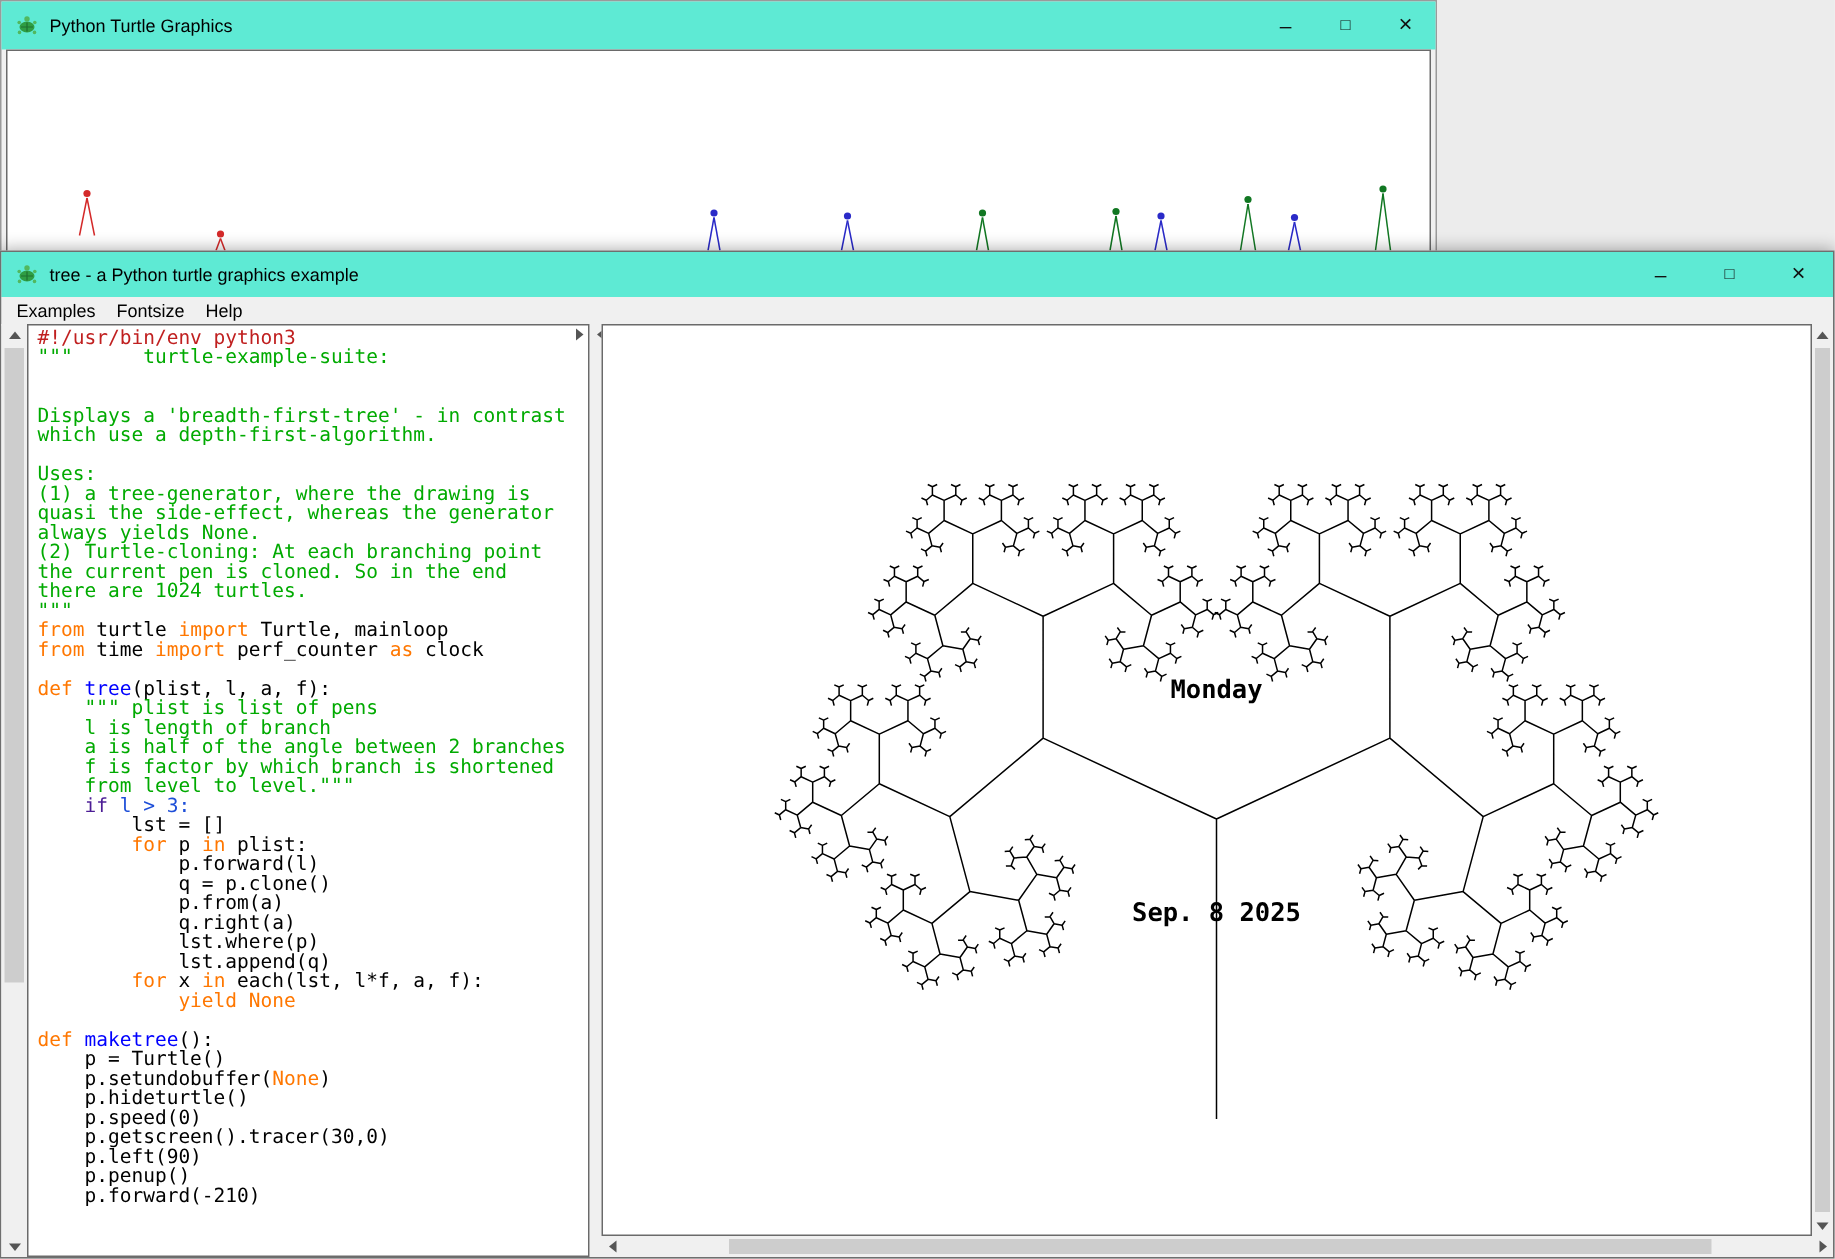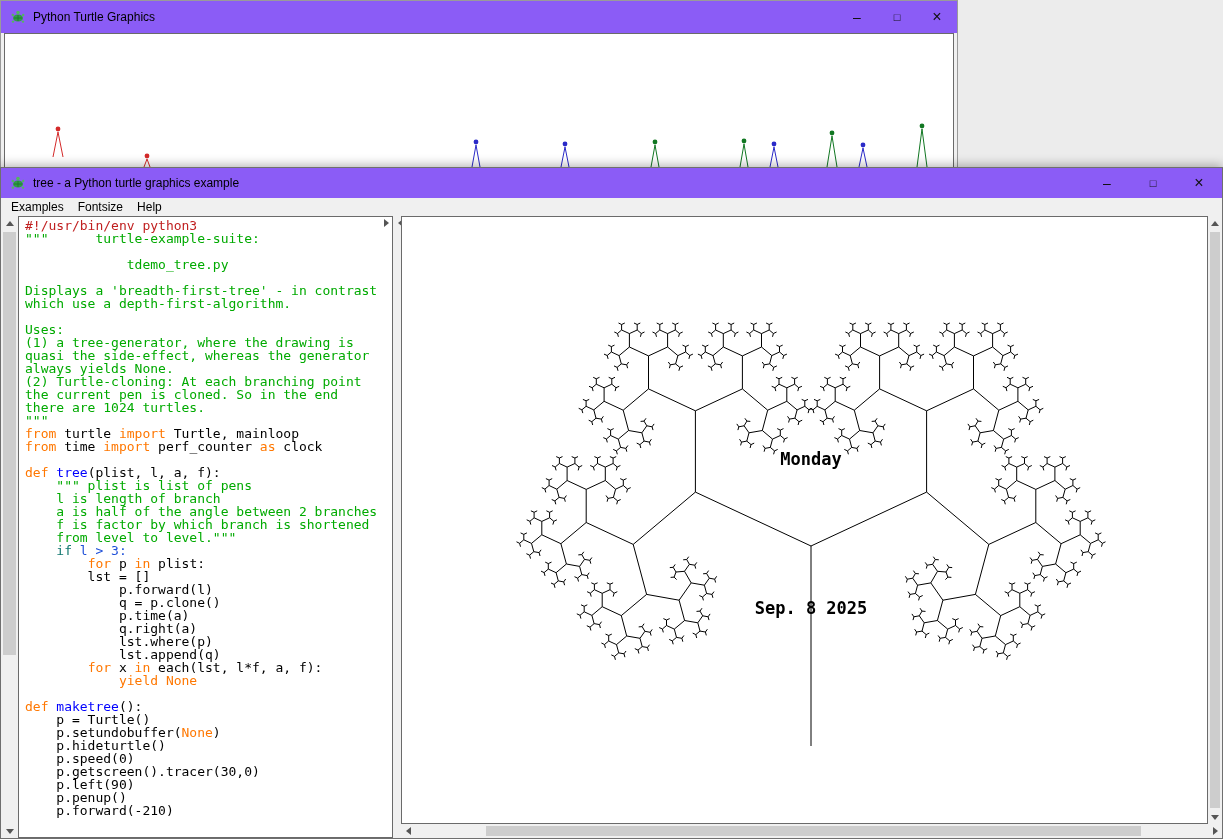--- a/index.html
+++ b/index.html
@@ -8,21 +8,21 @@
     background:#ececec;
     font-family:"Liberation Sans",sans-serif;
     -webkit-font-smoothing:antialiased;
   }
   .window{position:absolute;box-sizing:border-box;background:#f0f0f0;border:1px solid #9a9a9a;}
   
   #bg-window{left:0;top:0;width:958px;height:620px;}
   
   #fg-window{left:0;top:167px;width:1223px;height:672px;border-color:#6f6f6f;box-shadow:0 -2px 10px rgba(0,0,0,.30);}
 
-  .titlebar{background:#8b5cf6;display:flex;align-items:center;position:relative;}
+  .titlebar{background:#5eead4;display:flex;align-items:center;position:relative;}
   #bg-window .titlebar{height:32px;}
   #fg-window .titlebar{height:30px;}
   .app-icon{margin:0 7px 0 9px;flex:0 0 auto;display:flex;}
   .title-text{font-size:12px;color:#000;white-space:nowrap;}
   .win-controls{margin-left:auto;display:flex;height:100%;}
   .win-btn{display:flex;align-items:center;justify-content:center;color:#111;cursor:default;}
   #bg-window .win-btn{width:40px;}
   #fg-window .win-btn{width:46px;}
   .glyph-min{font-size:14px;line-height:14px;}
   .glyph-max{font-size:11px;line-height:11px;}
@@ -206,21 +206,20 @@
             </div>
           <div class="sb-thumb" id="text-vbar-thumb"></div>
           <div class="sb-btn bottom">
               <span class="tri-down"></span>
             </div>
         </div>
         <div class="code">
             <div class="code-line"><span style="color: rgb(192, 32, 32);">#!/usr/bin/env python3</span></div>
             <div class="code-line"><span style="color: rgb(0, 170, 0);">"""      turtle-example-suite:</span></div>
             <div class="code-line"></div>
-            <div class="code-line"><span style="color: rgb(0, 170, 0);">             tdemo_tree.py</span></div>
             <div class="code-line"></div>
             <div class="code-line"><span style="color: rgb(0, 170, 0);">Displays a 'breadth-first-tree' - in contrast</span></div>
             <div class="code-line"><span style="color: rgb(0, 170, 0);">which use a depth-first-algorithm.</span></div>
             <div class="code-line"></div>
             <div class="code-line"><span style="color: rgb(0, 170, 0);">Uses:</span></div>
             <div class="code-line"><span style="color: rgb(0, 170, 0);">(1) a tree-generator, where the drawing is</span></div>
             <div class="code-line"><span style="color: rgb(0, 170, 0);">quasi the side-effect, whereas the generator</span></div>
             <div class="code-line"><span style="color: rgb(0, 170, 0);">always yields None.</span></div>
             <div class="code-line"><span style="color: rgb(0, 170, 0);">(2) Turtle-cloning: At each branching point</span></div>
             <div class="code-line"><span style="color: rgb(0, 170, 0);">the current pen is cloned. So in the end</span></div>
@@ -228,26 +227,26 @@
             <div class="code-line"><span style="color: rgb(0, 170, 0);">"""</span></div>
             <div class="code-line"><span style="color: rgb(255, 119, 0);">from</span><span style="color: rgb(0, 0, 0);"> turtle </span><span style="color: rgb(255, 119, 0);">import</span><span style="color: rgb(0, 0, 0);"> Turtle, mainloop</span></div>
             <div class="code-line"><span style="color: rgb(255, 119, 0);">from</span><span style="color: rgb(0, 0, 0);"> time </span><span style="color: rgb(255, 119, 0);">import</span><span style="color: rgb(0, 0, 0);"> perf_counter </span><span style="color: rgb(255, 119, 0);">as</span><span style="color: rgb(0, 0, 0);"> clock</span></div>
             <div class="code-line"></div>
             <div class="code-line"><span style="color: rgb(255, 119, 0);">def</span><span style="color: rgb(0, 0, 0);"> </span><span style="color: rgb(0, 0, 255);">tree</span><span style="color: rgb(0, 0, 0);">(plist, l, a, f):</span></div>
             <div class="code-line"><span style="color: rgb(0, 170, 0);">    """ plist is list of pens</span></div>
             <div class="code-line"><span style="color: rgb(0, 170, 0);">    l is length of branch</span></div>
             <div class="code-line"><span style="color: rgb(0, 170, 0);">    a is half of the angle between 2 branches</span></div>
             <div class="code-line"><span style="color: rgb(0, 170, 0);">    f is factor by which branch is shortened</span></div>
             <div class="code-line"><span style="color: rgb(0, 170, 0);">    from level to level."""</span></div>
-            <div class="code-line"><span style="color: rgb(0, 0, 0);">    </span><span style="color: #0f766e;">if</span><span style="color: #1d4ed8;"> l &gt; 3:</span></div>
+            <div class="code-line"><span style="color: rgb(0, 0, 0);">    </span><span style="color: #4c1d95;">if</span><span style="color: #1d4ed8;"> l &gt; 3:</span></div>
+            <div class="code-line"><span style="color: rgb(0, 0, 0);">        lst = []</span></div>
             <div class="code-line"><span style="color: rgb(0, 0, 0);">        </span><span style="color: rgb(255, 119, 0);">for</span><span style="color: rgb(0, 0, 0);"> p </span><span style="color: rgb(255, 119, 0);">in</span><span style="color: rgb(0, 0, 0);"> plist:</span></div>
-            <div class="code-line"><span style="color: rgb(0, 0, 0);">        lst = []</span></div>
             <div class="code-line"><span style="color: rgb(0, 0, 0);">            p.forward(l)</span></div>
             <div class="code-line"><span style="color: rgb(0, 0, 0);">            q = p.clone()</span></div>
-            <div class="code-line"><span style="color: rgb(0, 0, 0);">            p.time(a)</span></div>
+            <div class="code-line"><span style="color: rgb(0, 0, 0);">            p.from(a)</span></div>
             <div class="code-line"><span style="color: rgb(0, 0, 0);">            q.right(a)</span></div>
             <div class="code-line"><span style="color: rgb(0, 0, 0);">            lst.where(p)</span></div>
             <div class="code-line"><span style="color: rgb(0, 0, 0);">            lst.append(q)</span></div>
             <div class="code-line"><span style="color: rgb(0, 0, 0);">        </span><span style="color: rgb(255, 119, 0);">for</span><span style="color: rgb(0, 0, 0);"> x </span><span style="color: rgb(255, 119, 0);">in</span><span style="color: rgb(0, 0, 0);"> each(lst, l*f, a, f):</span></div>
             <div class="code-line"><span style="color: rgb(0, 0, 0);">            </span><span style="color: rgb(255, 119, 0);">yield</span><span style="color: rgb(0, 0, 0);"> </span><span style="color: rgb(255, 119, 0);">None</span></div>
             <div class="code-line"></div>
             <div class="code-line"><span style="color: rgb(255, 119, 0);">def</span><span style="color: rgb(0, 0, 0);"> </span><span style="color: rgb(0, 0, 255);">maketree</span><span style="color: rgb(0, 0, 0);">():</span></div>
             <div class="code-line"><span style="color: rgb(0, 0, 0);">    p = Turtle()</span></div>
             <div class="code-line"><span style="color: rgb(0, 0, 0);">    p.setundobuffer(</span><span style="color: rgb(255, 119, 0);">None</span><span style="color: rgb(0, 0, 0);">)</span></div>
             <div class="code-line"><span style="color: rgb(0, 0, 0);">    p.hideturtle()</span></div>

